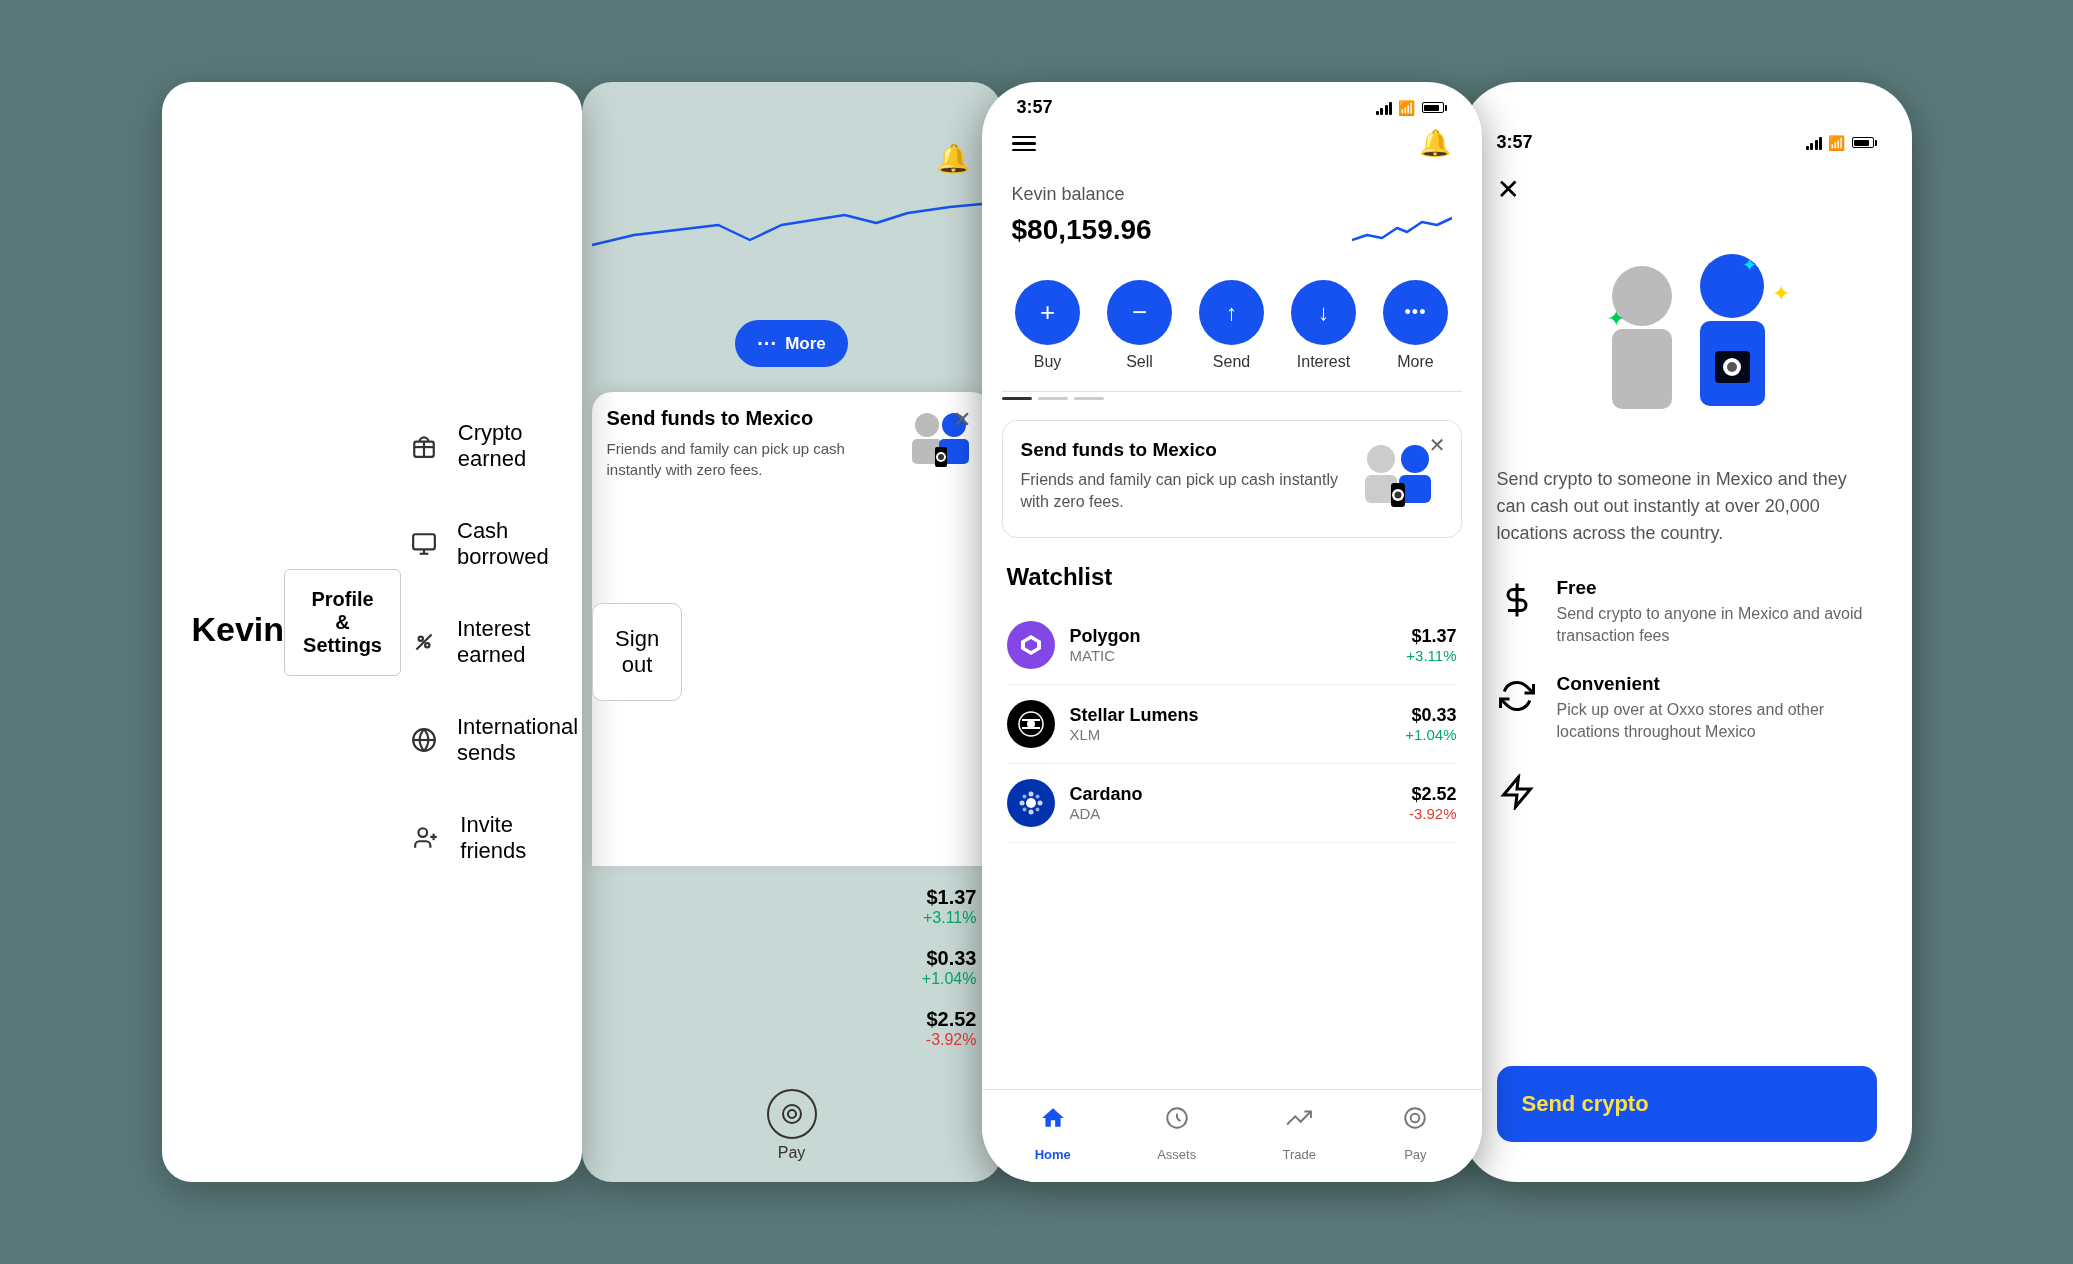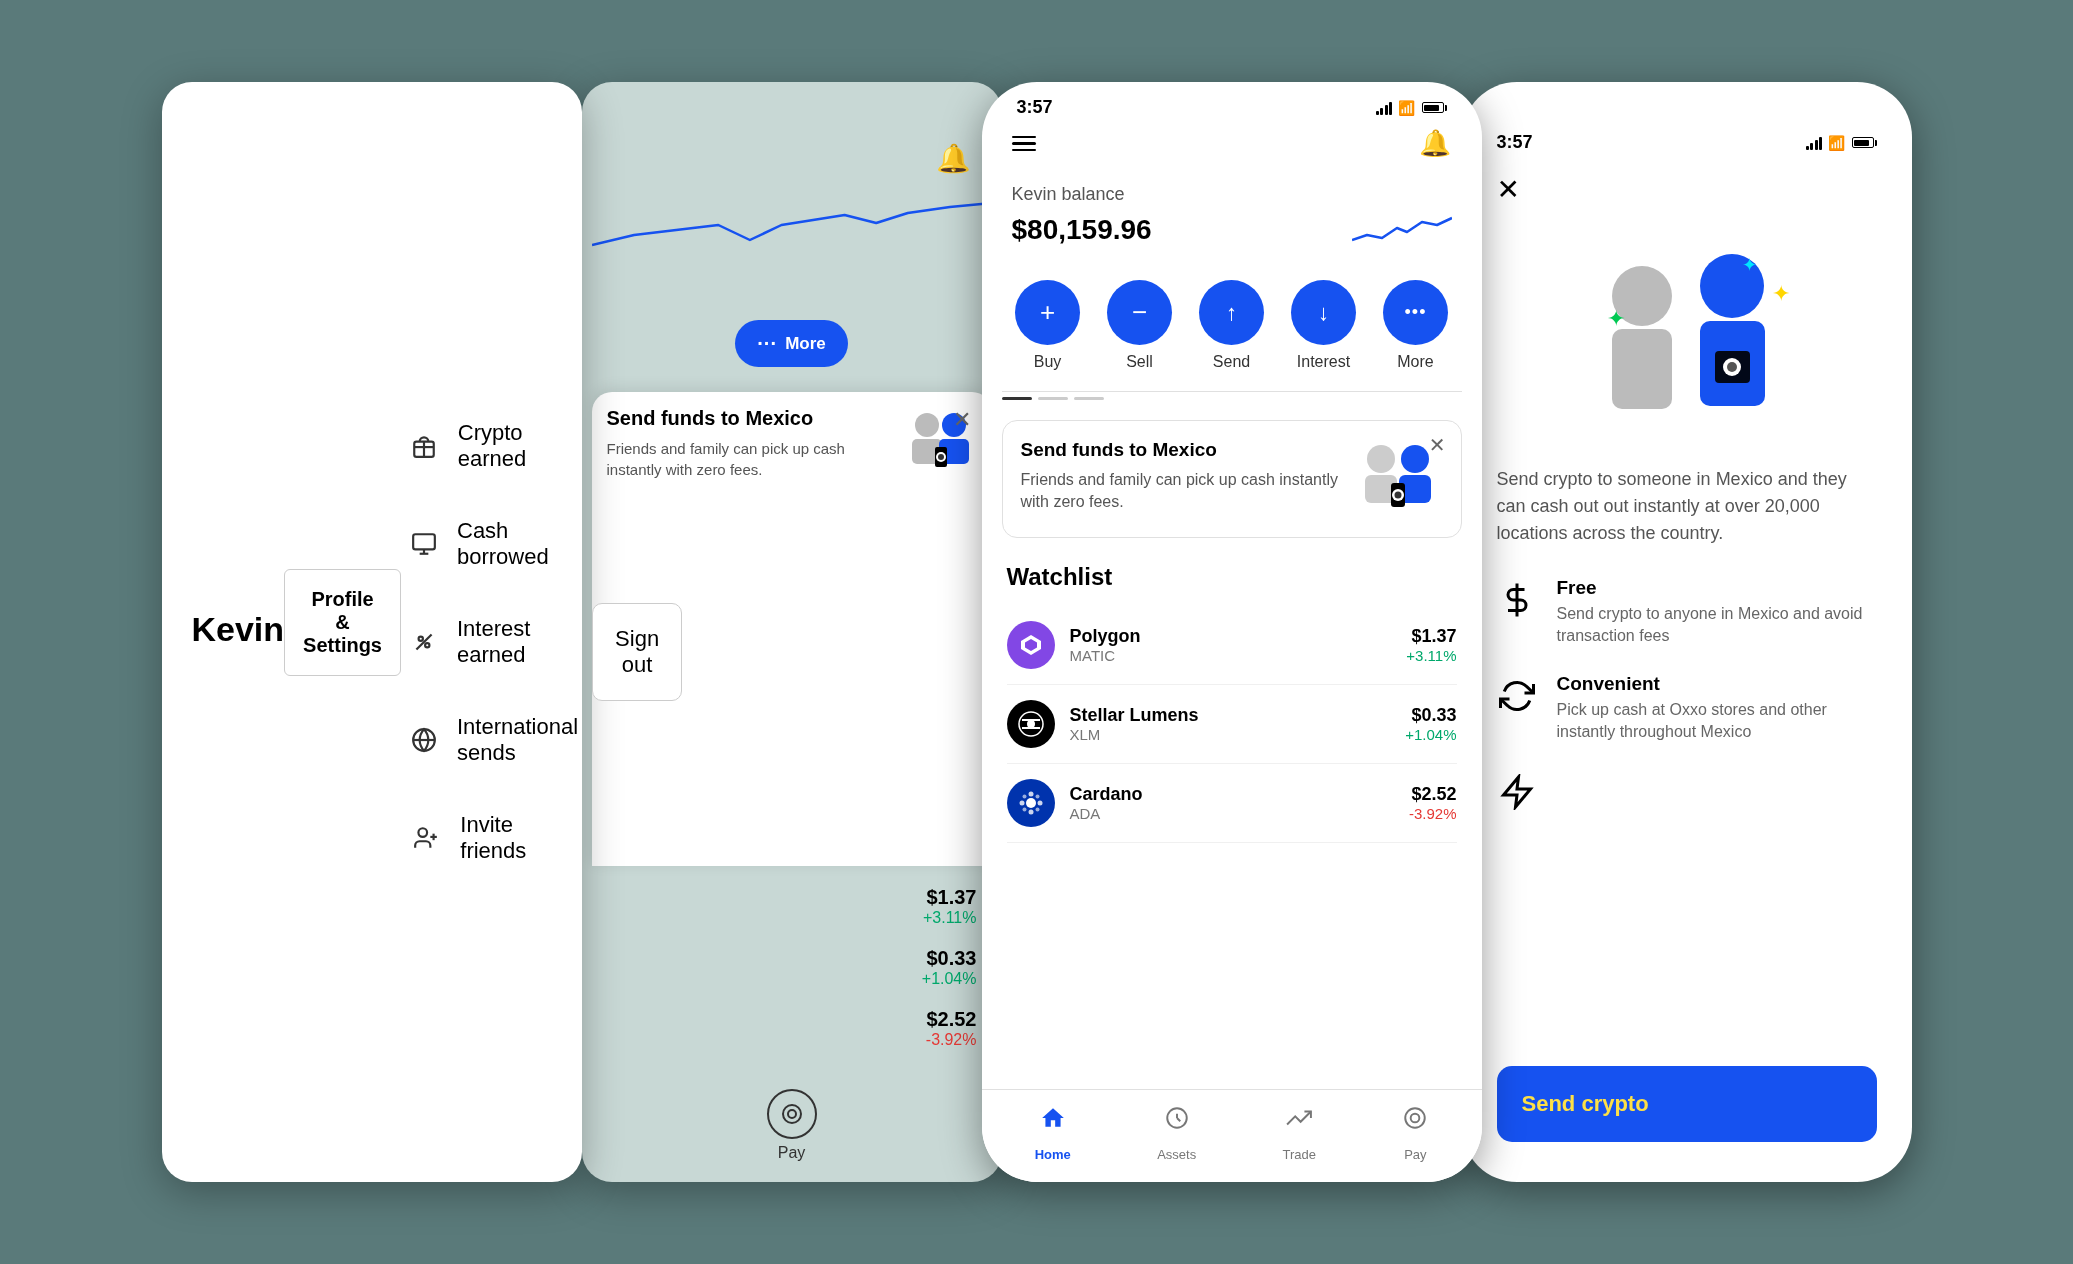--- a/index.html
+++ b/index.html
@@ -1072,21 +1072,21 @@
     <div class="feature-item">
       <div class="feature-icon">
         <svg width="36" height="36" viewBox="0 0 24 24" fill="none" stroke="#000" stroke-width="2">
           <polyline points="23 4 23 10 17 10"></polyline>
           <polyline points="1 20 1 14 7 14"></polyline>
           <path d="M3.51 9a9 9 0 0 1 14.85-3.36L23 10M1 14l4.64 4.36A9 9 0 0 0 20.49 15"></path>
         </svg>
       </div>
       <div class="feature-text">
         <div class="feature-title">Convenient</div>
-        <div class="feature-desc">Pick up cash at Oxxo stores and other instantly throughout Mexico</div>
+        <div class="feature-desc">Pick up over at Oxxo stores and other locations throughout Mexico</div>
       </div>
     </div>
 
     <div class="feature-item">
       <div class="feature-icon">
         <svg width="36" height="36" viewBox="0 0 24 24" fill="none" stroke="#000" stroke-width="2">
           <polygon points="13 2 3 14 12 14 11 22 21 10 12 10 13 2"></polygon>
         </svg>
       </div>
     </div>

